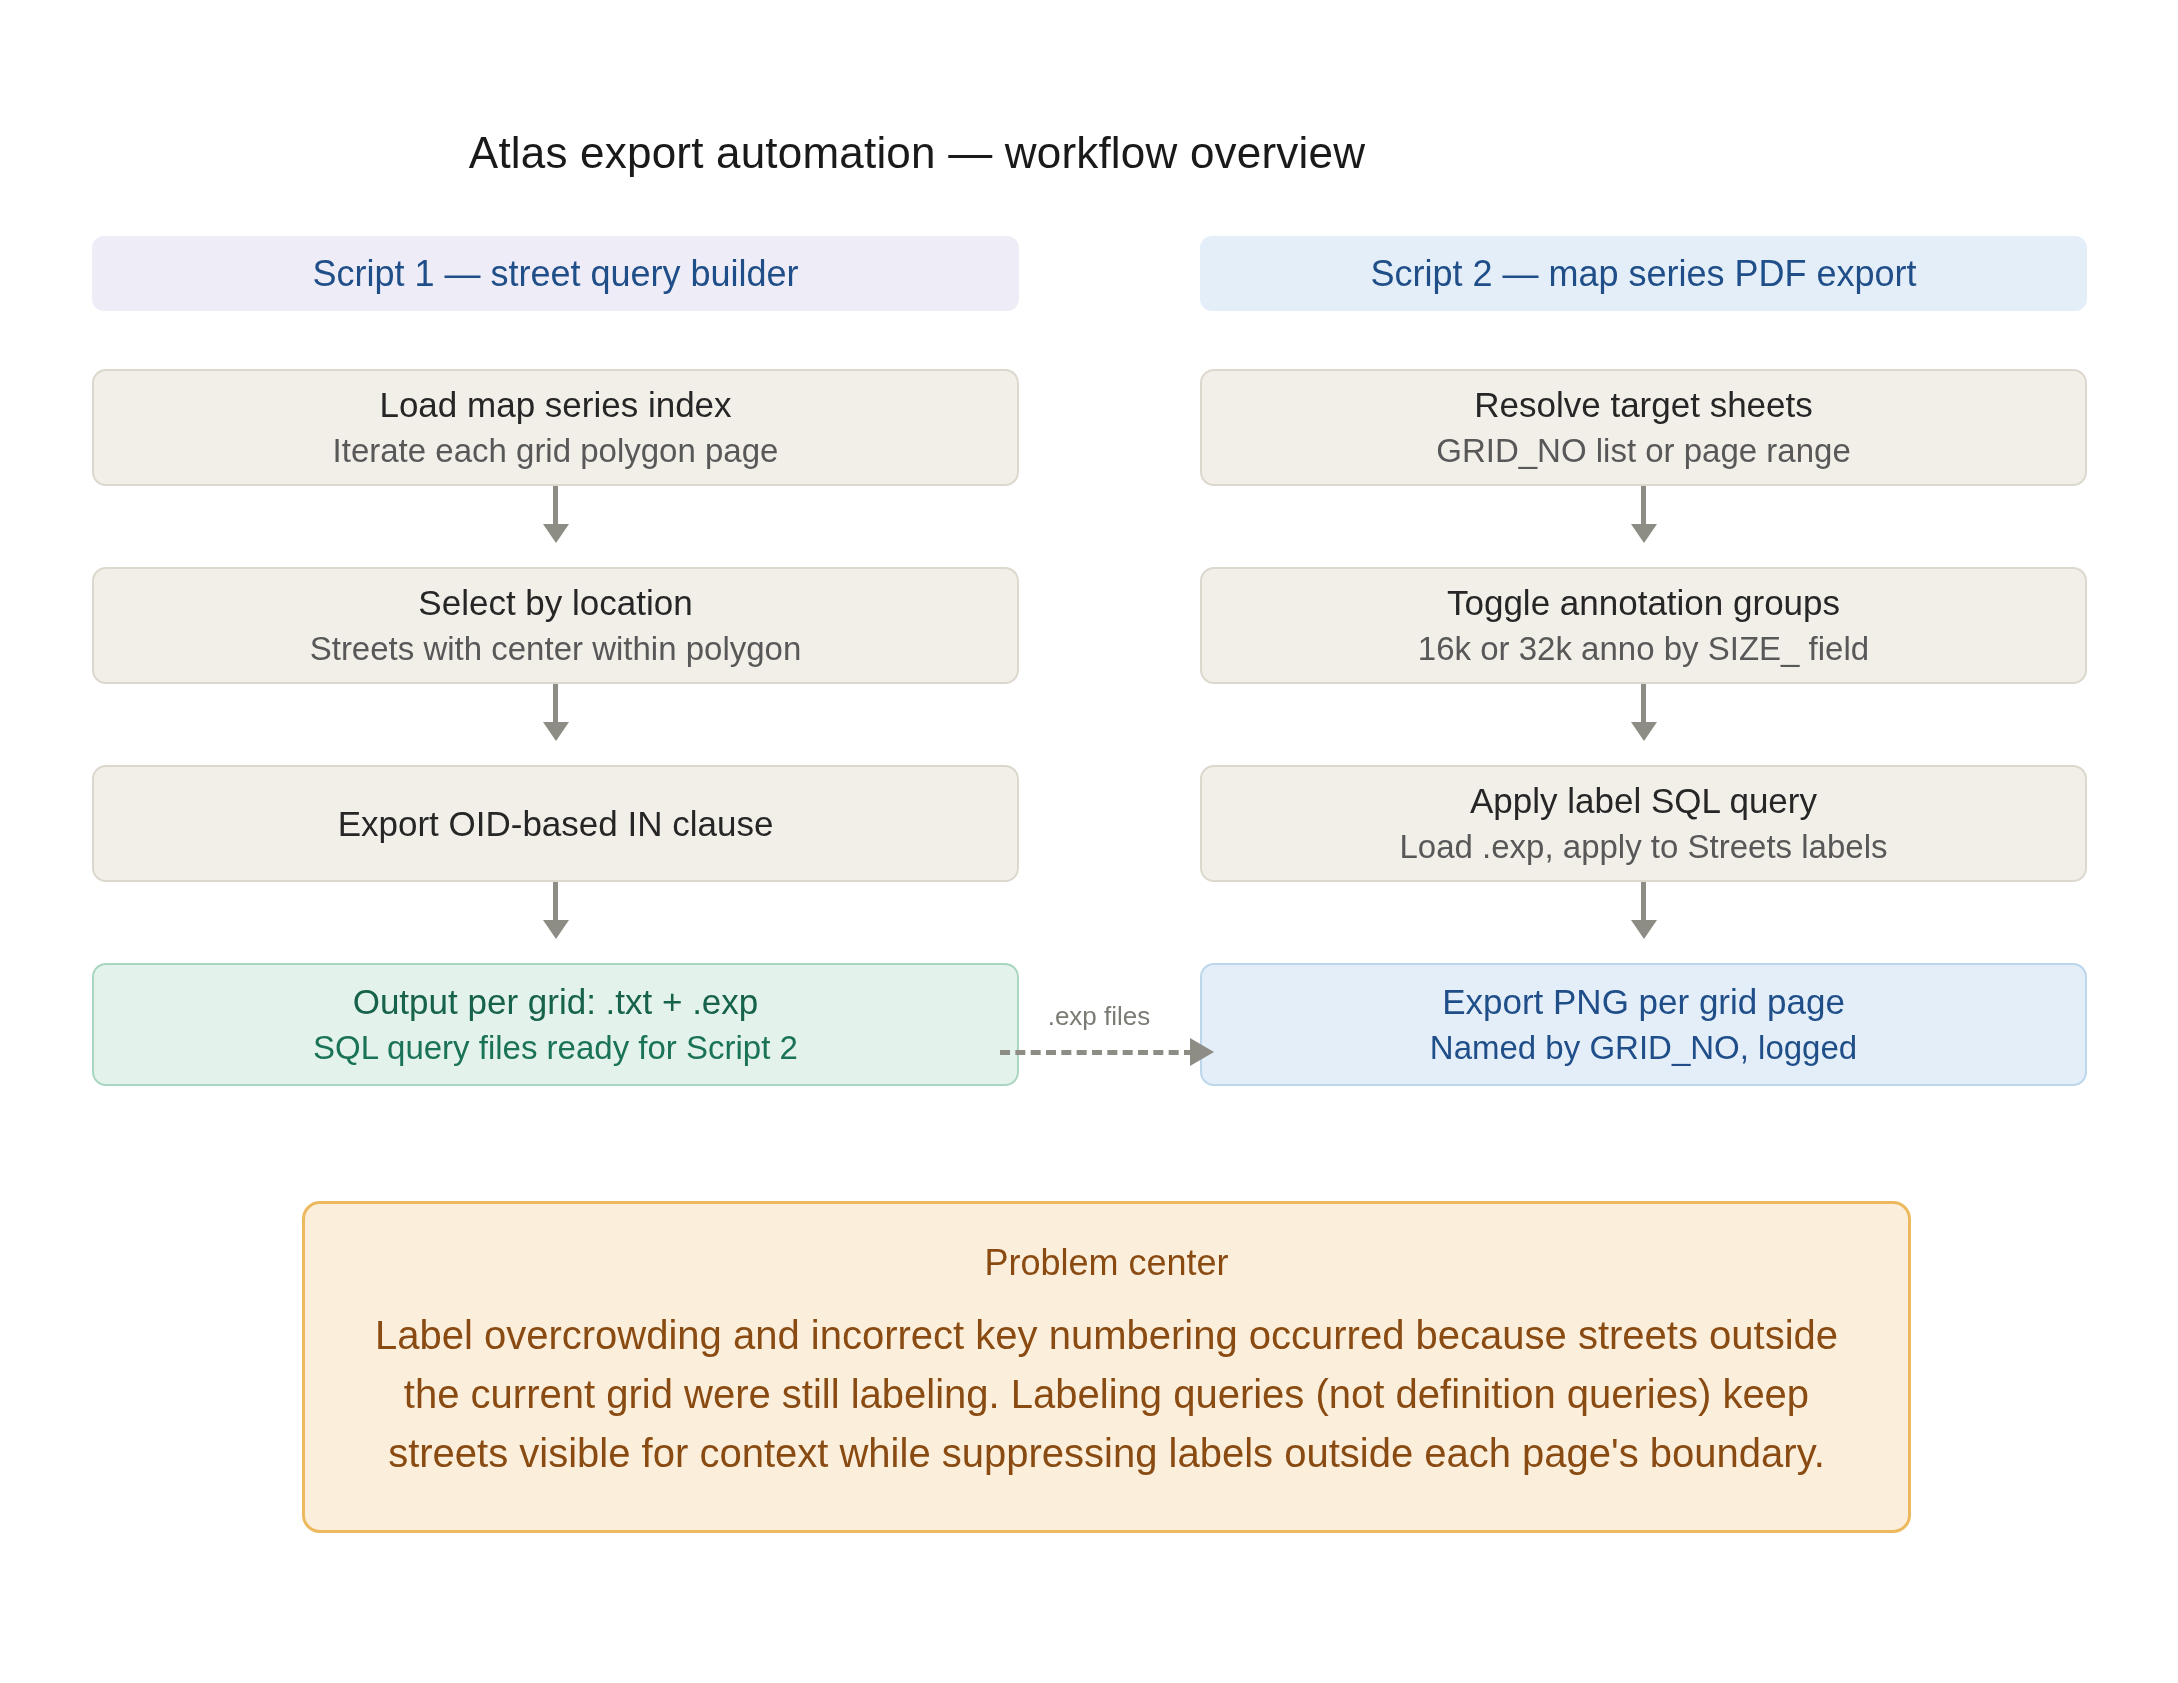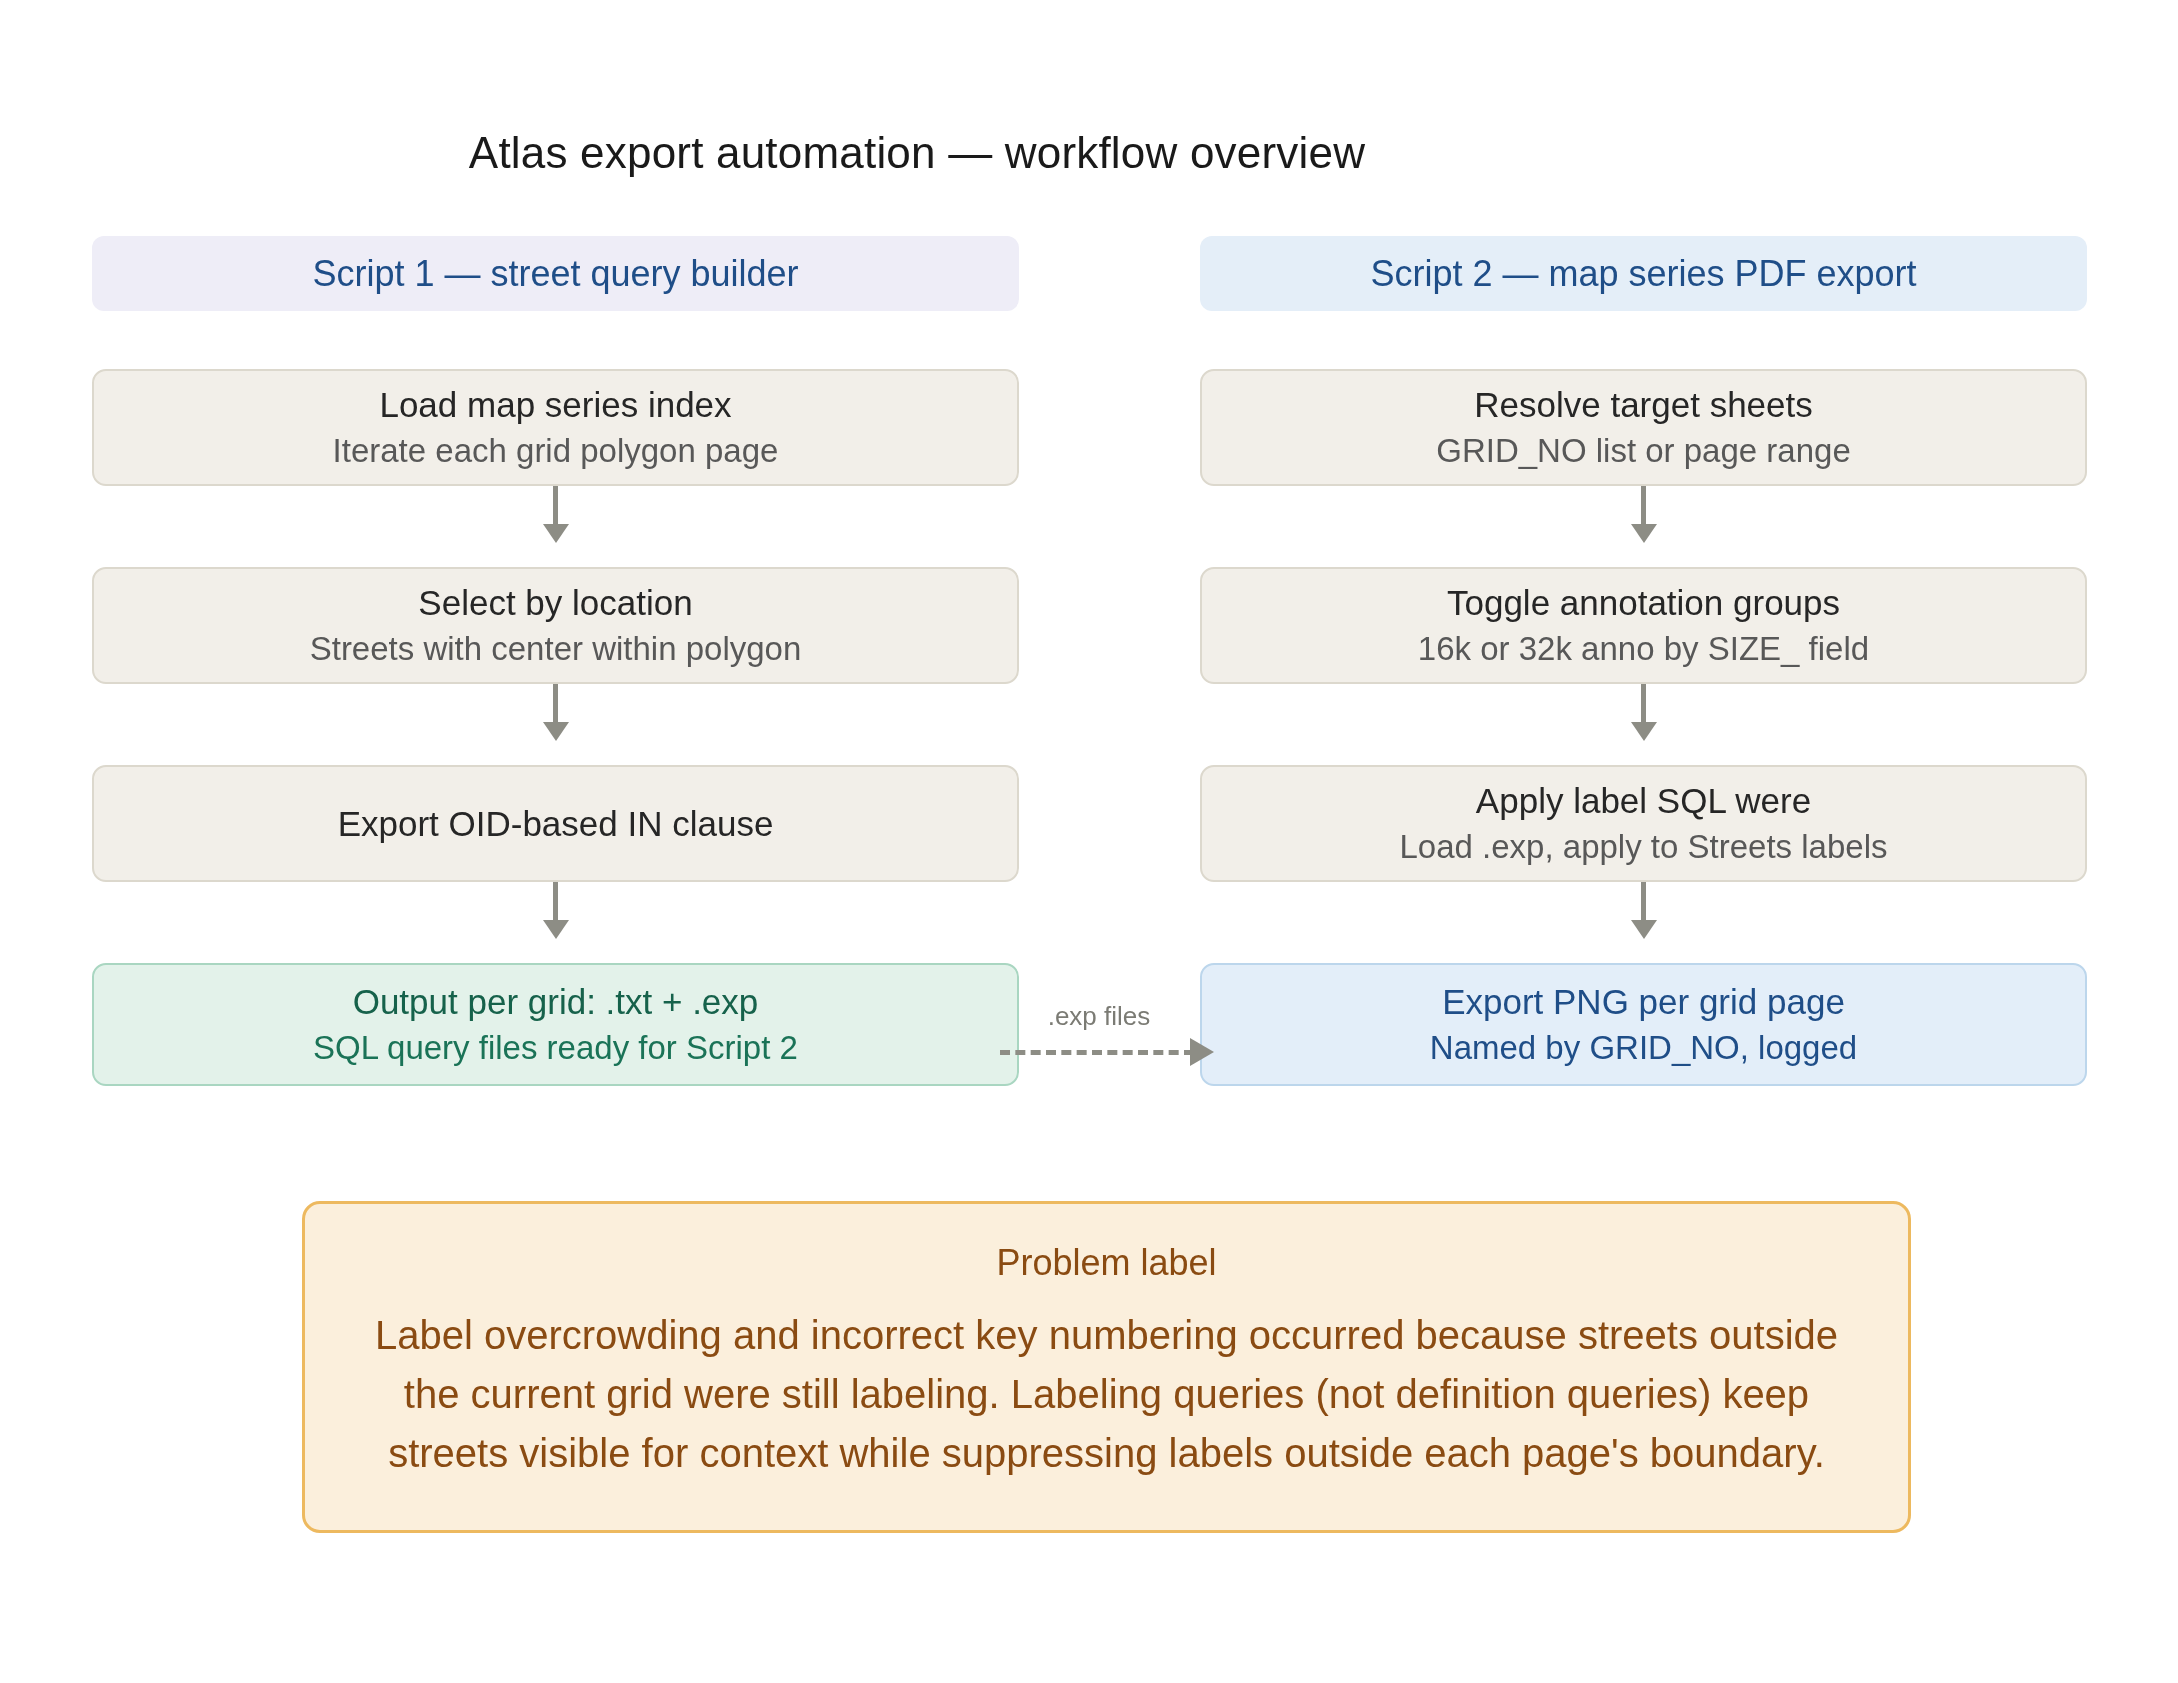--- a/index.html
+++ b/index.html
@@ -258,21 +258,21 @@
     <div class="node-title">Toggle annotation groups</div>
     <div class="node-sub">16k or 32k anno by SIZE_ field</div>
   </div>
 
   <div class="connector">
     <span class="shaft"></span>
     <span class="head"></span>
   </div>
 
   <div class="node step">
-    <div class="node-title">Apply label SQL were</div>
+    <div class="node-title">Apply label SQL query</div>
     <div class="node-sub">Load .exp, apply to Streets labels</div>
   </div>
 
   <div class="connector">
     <span class="shaft"></span>
     <span class="head"></span>
   </div>
 
   <div class="node terminal-blue">
     <div class="node-title">Export PNG per grid page</div>
@@ -281,16 +281,16 @@
 
 </div>
 
 <div class="cross-link">
   <div class="cl-label">.exp files</div>
   <div class="cl-line"></div>
   <div class="cl-head"></div>
 </div>
 
 <div class="callout">
-  <div class="callout-title">Problem label</div>
+  <div class="callout-title">Problem center</div>
   <div class="callout-body">Label overcrowding and incorrect key numbering occurred because streets outside the current grid were still labeling. Labeling queries (not definition queries) keep streets visible for context while suppressing labels outside each page's boundary.</div>
 </div>
 
 
 </body></html>

